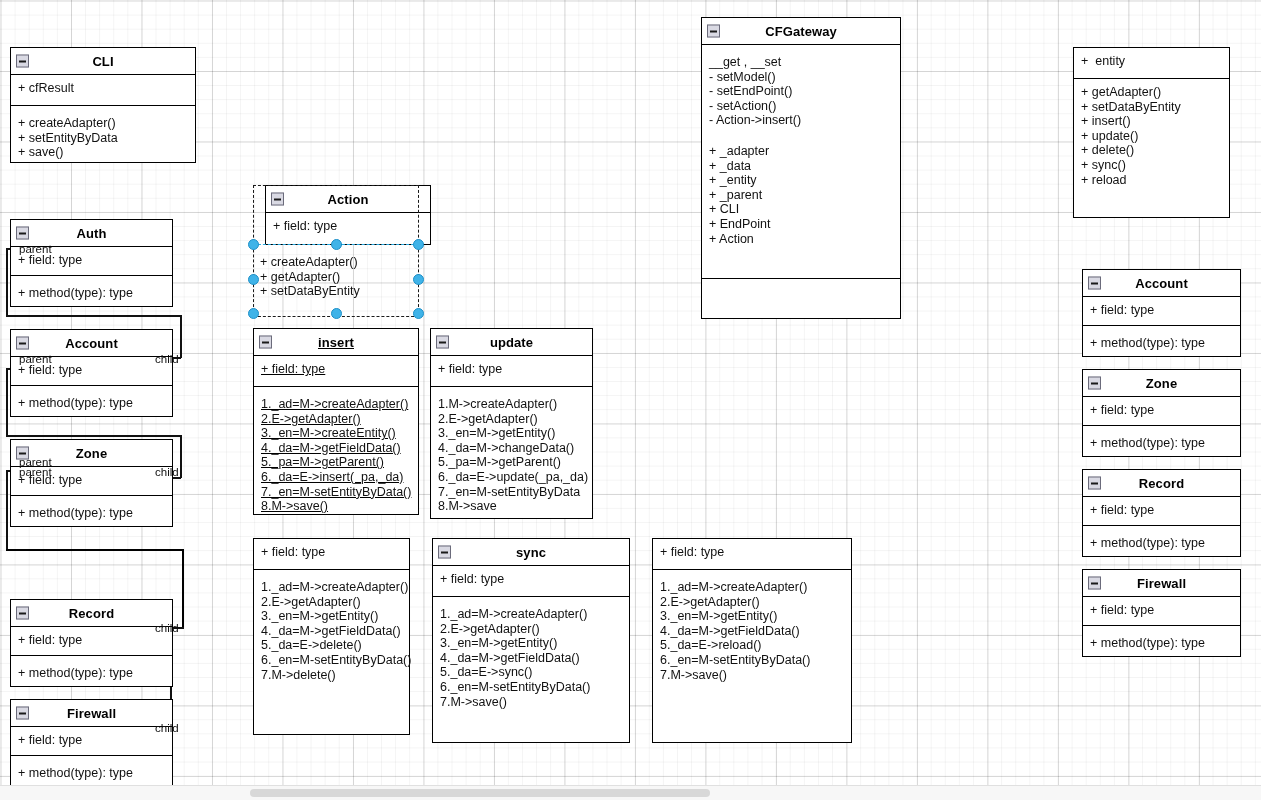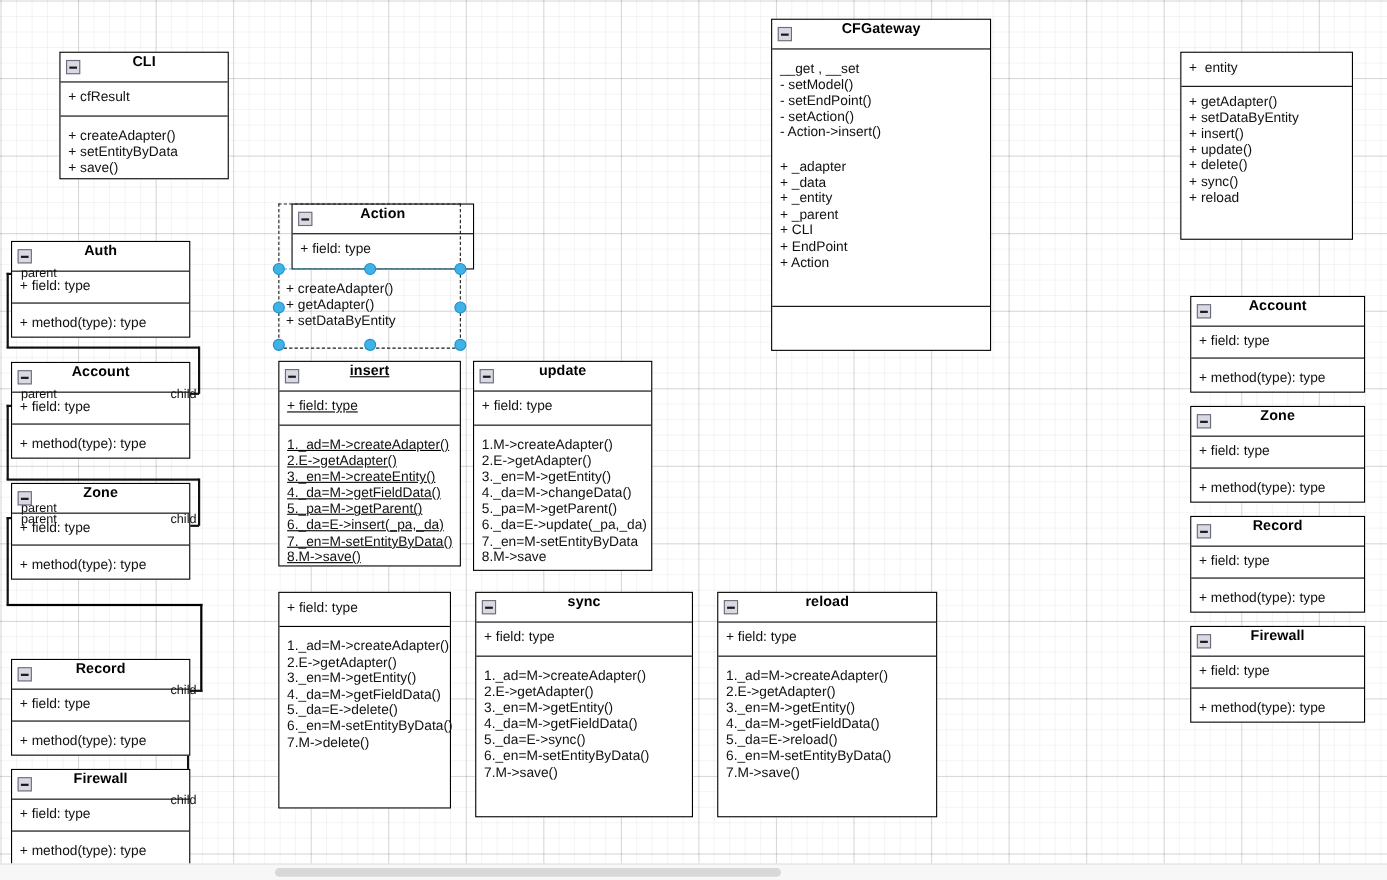--- a/index.html
+++ b/index.html
@@ -26,21 +26,21 @@
     position:absolute;
     background:#ffffff;
     border:1.6px solid #000;
     box-sizing:border-box;
     z-index:5;
   }
   .uml .hdr{
     position:relative;
     height:27px;
     border-bottom:1.6px solid #000;
-    display:flex;justify-content:center;
+    display:flex;align-items:center;justify-content:center;
     box-sizing:border-box;
   }
   .uml .hdr .title{
     font-weight:bold;font-size:13px;color:#000;letter-spacing:0.1px;
   }
   .collapse-icon{
     position:absolute;left:5px;top:50%;transform:translateY(-50%);
     width:13px;height:13px;
     border:1px solid #6b6b7b;
     background:#d9d9e3;
@@ -133,21 +133,21 @@
 
   <div class="edge-label" style="left:9px;top:243px;">parent</div>
   <div class="edge-label" style="left:9px;top:353px;">parent</div>
   <div class="edge-label" style="left:145px;top:353px;">child</div>
   <div class="edge-label" style="left:9px;top:456px;">parent</div>
   <div class="edge-label" style="left:9px;top:466px;">parent</div>
   <div class="edge-label" style="left:145px;top:466px;">child</div>
   <div class="edge-label" style="left:145px;top:622px;">child</div>
   <div class="edge-label" style="left:145px;top:722px;">child</div>
 
-  <div class="uml" style="left:10px;top:47px;width:154px;height:116px;margin-left:44px;">
+  <div class="uml" style="left:10px;top:47px;width:186px;height:116px;">
     <div class="hdr">
       <span class="collapse-icon"></span>
       <span class="title">CLI</span>
     </div>
     <div class="sect divider" style="height:31px;">+ cfResult</div>
     <div class="sect pad-top">+ createAdapter()
 + setEntityByData
 + save()</div>
   </div>
 
@@ -256,24 +256,20 @@
     <div class="sect pad-top">1._ad=M-&gt;createAdapter()
 2.E-&gt;getAdapter()
 3._en=M-&gt;getEntity()
 4._da=M-&gt;getFieldData()
 5._da=E-&gt;sync()
 6._en=M-setEntityByData()
 7.M-&gt;save()</div>
   </div>
 
   <div class="uml" style="left:652px;top:538px;width:200px;height:205px;">
-    <div class="hdr">
-      <span class="collapse-icon"></span>
-      <span class="title">reload</span>
-    </div>
     <div class="sect divider" style="height:31px;">+ field: type</div>
     <div class="sect pad-top">1._ad=M-&gt;createAdapter()
 2.E-&gt;getAdapter()
 3._en=M-&gt;getEntity()
 4._da=M-&gt;getFieldData()
 5._da=E-&gt;reload()
 6._en=M-setEntityByData()
 7.M-&gt;save()</div>
   </div>
 

